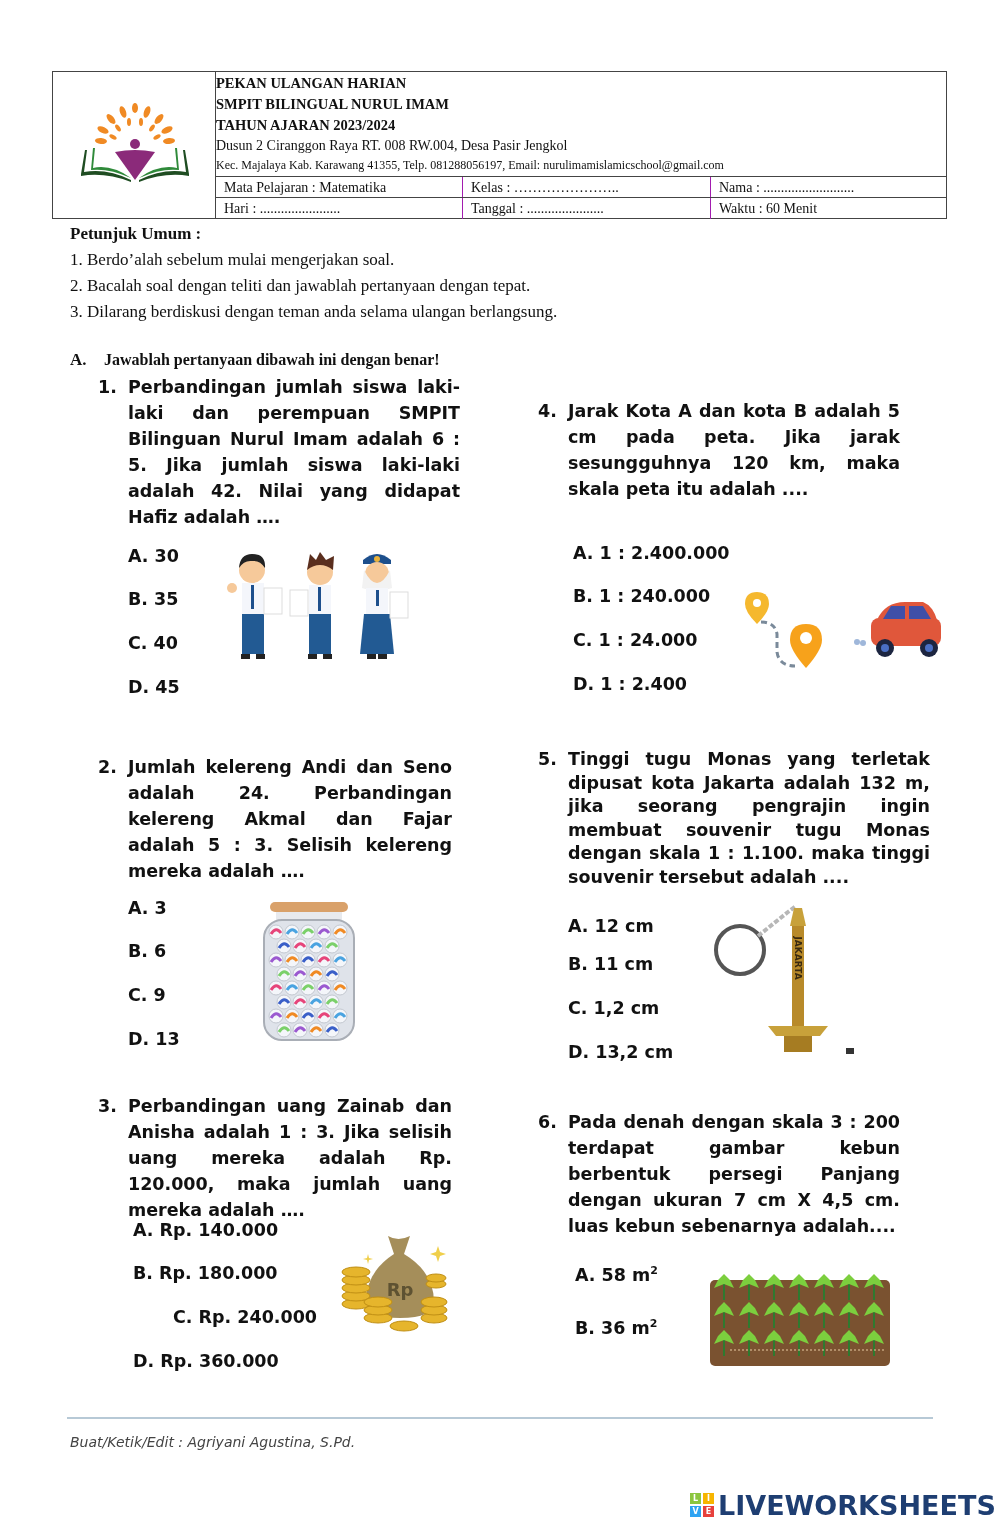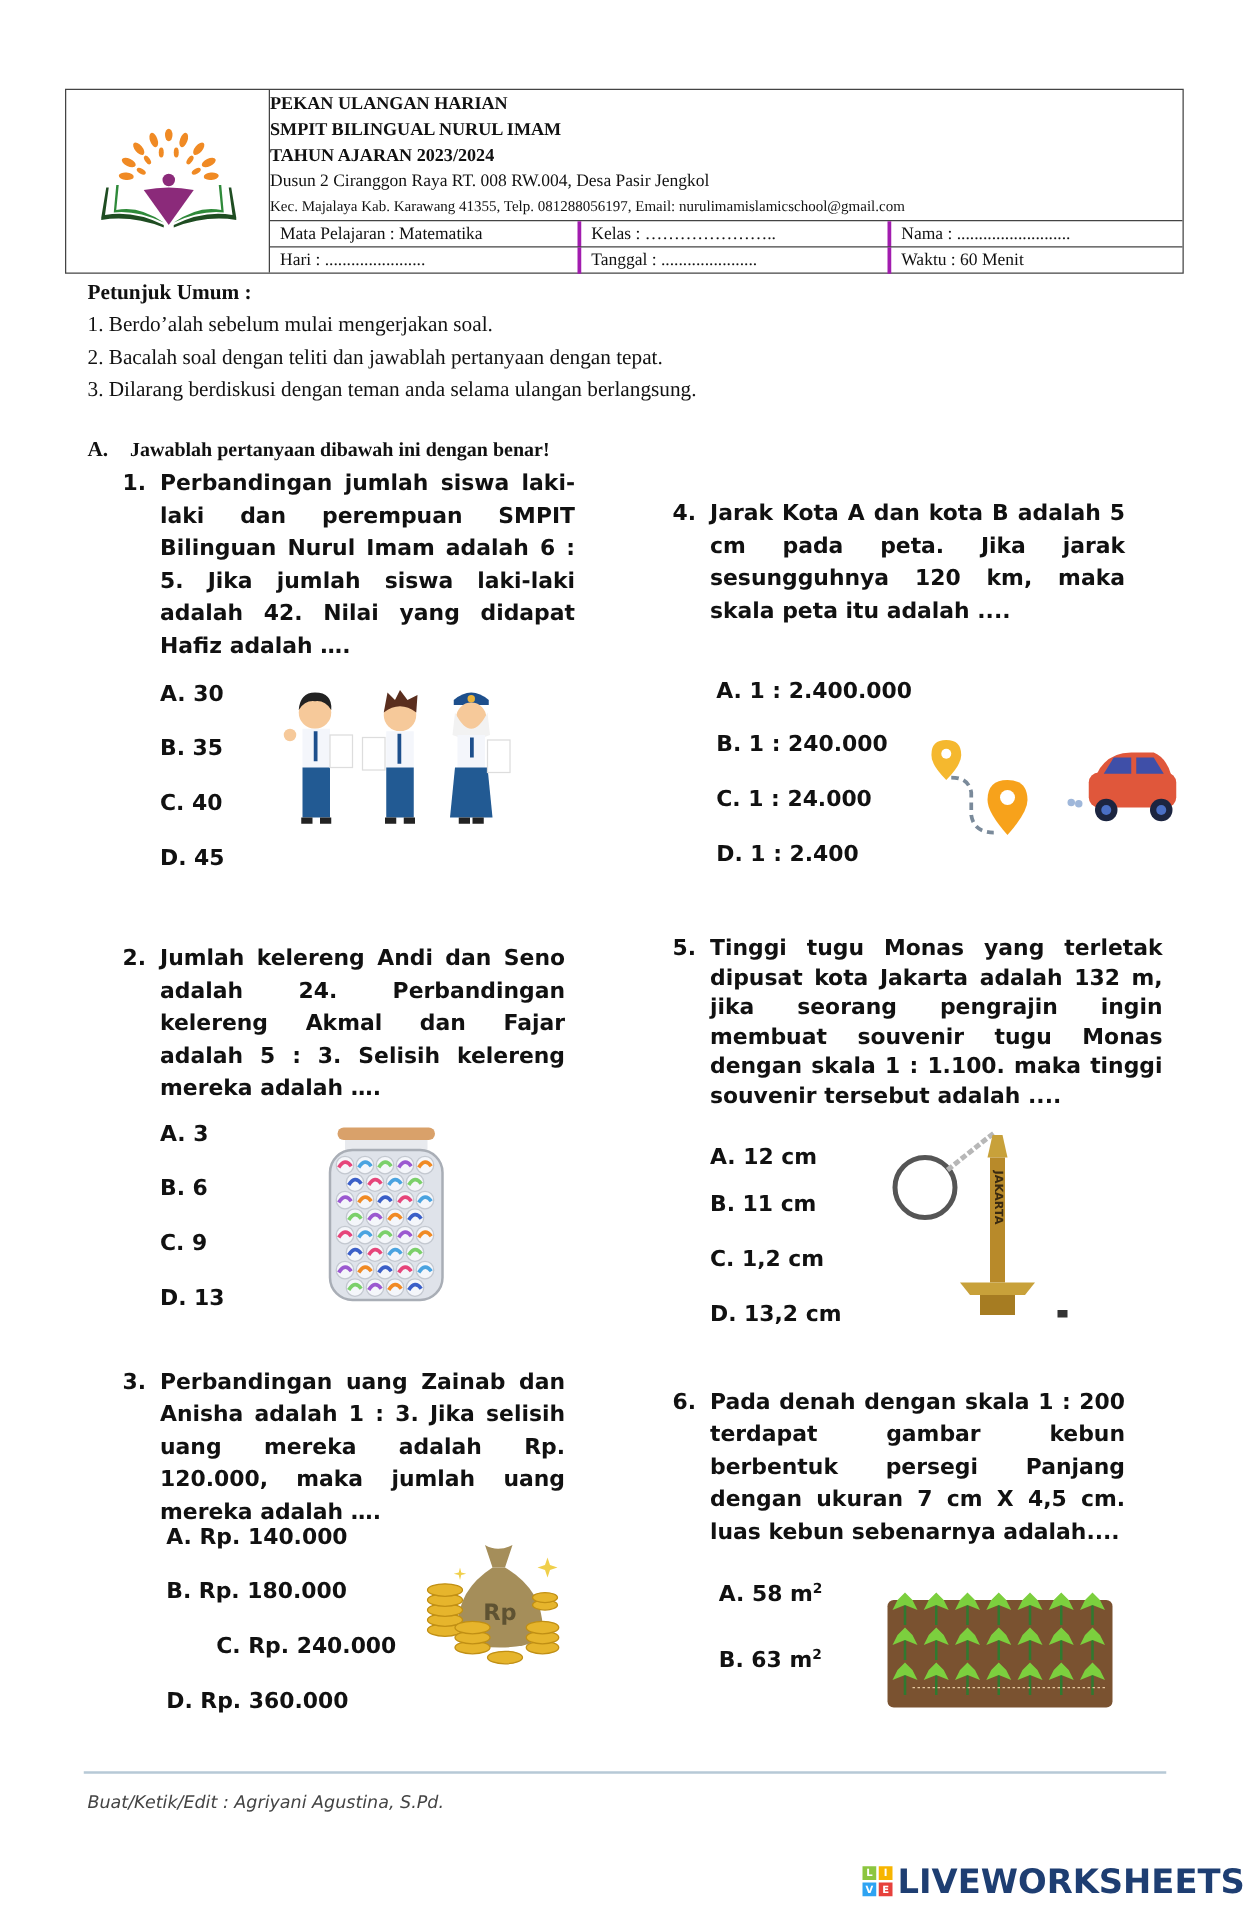--- a/index.html
+++ b/index.html
@@ -10,21 +10,21 @@
   
   .header { position:absolute; left:52px; top:71px; width:895px; height:148px; border:1px solid #444; box-sizing:border-box; }
   .logo-cell { position:absolute; left:0; top:0; width:162px; height:146px; border-right:1px solid #444; }
   .logo-cell svg { position:absolute; left:18px; top:30px; }
   .title-area { position:absolute; left:163px; top:0; right:0; height:104px; font-size:15px; line-height:21px; padding-top:1px; }
   .title-area .b { font-weight:bold; font-size:14.5px; }
   .title-area .addr { font-size:14px; line-height:20px; }
   .title-area .addr2 { font-size:12px; line-height:18px; white-space:nowrap; }
   .info-row { position:absolute; left:163px; right:0; height:21px; border-top:1px solid #444; font-size:14px; }
   .info-row .c { position:absolute; top:0; height:21px; line-height:21px; padding-left:8px; box-sizing:border-box; }
-  .info-row .c + .c { border-left:3px solid #a21caf; }
+  .info-row .c + .c { border-left:1px solid #a21caf; }
   .row1 { top:104px; }
   .row2 { top:125px; }
 
   .petunjuk { position:absolute; left:70px; top:221px; font-size:17px; line-height:26px; }
   .petunjuk .h { font-weight:bold; }
   .section-a { position:absolute; left:70px; top:350px; font-size:16px; font-weight:bold; }
   .section-a span.l { display:inline-block; width:34px; font-size:17px; }
 
   .q { position:absolute; font-size:17.5px; line-height:26px; text-align:justify; }
   .q .num { position:absolute; left:-30px; top:0; }
@@ -317,24 +317,24 @@
       <ellipse cx="98" cy="46" rx="10" ry="4"></ellipse>
   </g>
   <g fill="#f0cf4a">
     <path d="M100 14 L102 20 L108 22 L102 24 L100 30 L98 24 L92 22 L98 20Z"></path>
     <path d="M30 22 L31 26 L35 27 L31 28 L30 32 L29 28 L25 27 L29 26Z"></path>
   </g>
 </svg>
 
 <div class="q comic" style="left:568px;top:1109px;width:332px;">
   <span class="num">6.</span>
-  <span>Pada denah dengan skala 1 : 200 terdapat gambar kebun berbentuk persegi Panjang dengan ukuran 7 cm X 4,5 cm. luas kebun sebenarnya adalah....</span>
+  <span>Pada denah dengan skala 3 : 200 terdapat gambar kebun berbentuk persegi Panjang dengan ukuran 7 cm X 4,5 cm. luas kebun sebenarnya adalah....</span>
 </div>
 <div class="opt comic" style="left:575px;top:1264px;"><span>A. 58 m</span><sup style="font-size:11px;">2</sup></div>
-<div class="opt comic" style="left:575px;top:1317px;"><span>B. 63 m</span><sup style="font-size:11px;">2</sup></div>
+<div class="opt comic" style="left:575px;top:1317px;"><span>B. 36 m</span><sup style="font-size:11px;">2</sup></div>
 <svg style="position:absolute;left:708px;top:1268px;" width="185" height="100" viewBox="0 0 185 100">
   <rect x="2" y="12" width="180" height="86" rx="5" fill="#7a5230"></rect>
   <g id="trees">
       <g>
         <rect x="15" y="16" width="2" height="16" fill="#2f7a2f"></rect>
         <path d="M16 16 L6 20 L10 12 L16 6 L22 12 L26 20Z" fill="#7ccf3e"></path>
       </g>
       <g>
         <rect x="40" y="16" width="2" height="16" fill="#2f7a2f"></rect>
         <path d="M41 16 L31 20 L35 12 L41 6 L47 12 L51 20Z" fill="#7ccf3e"></path>

